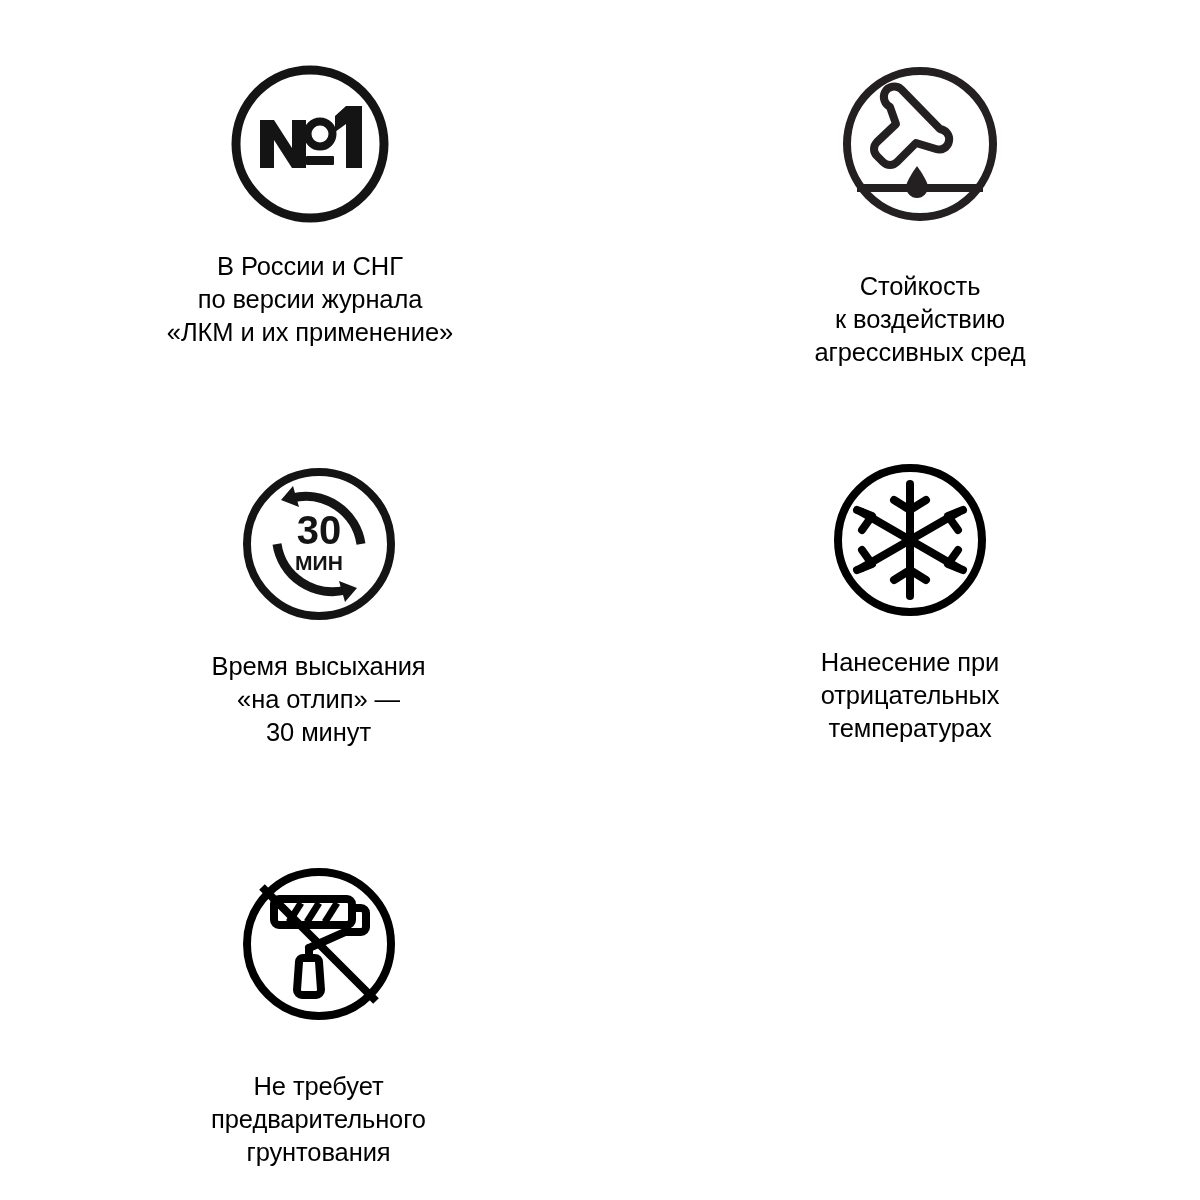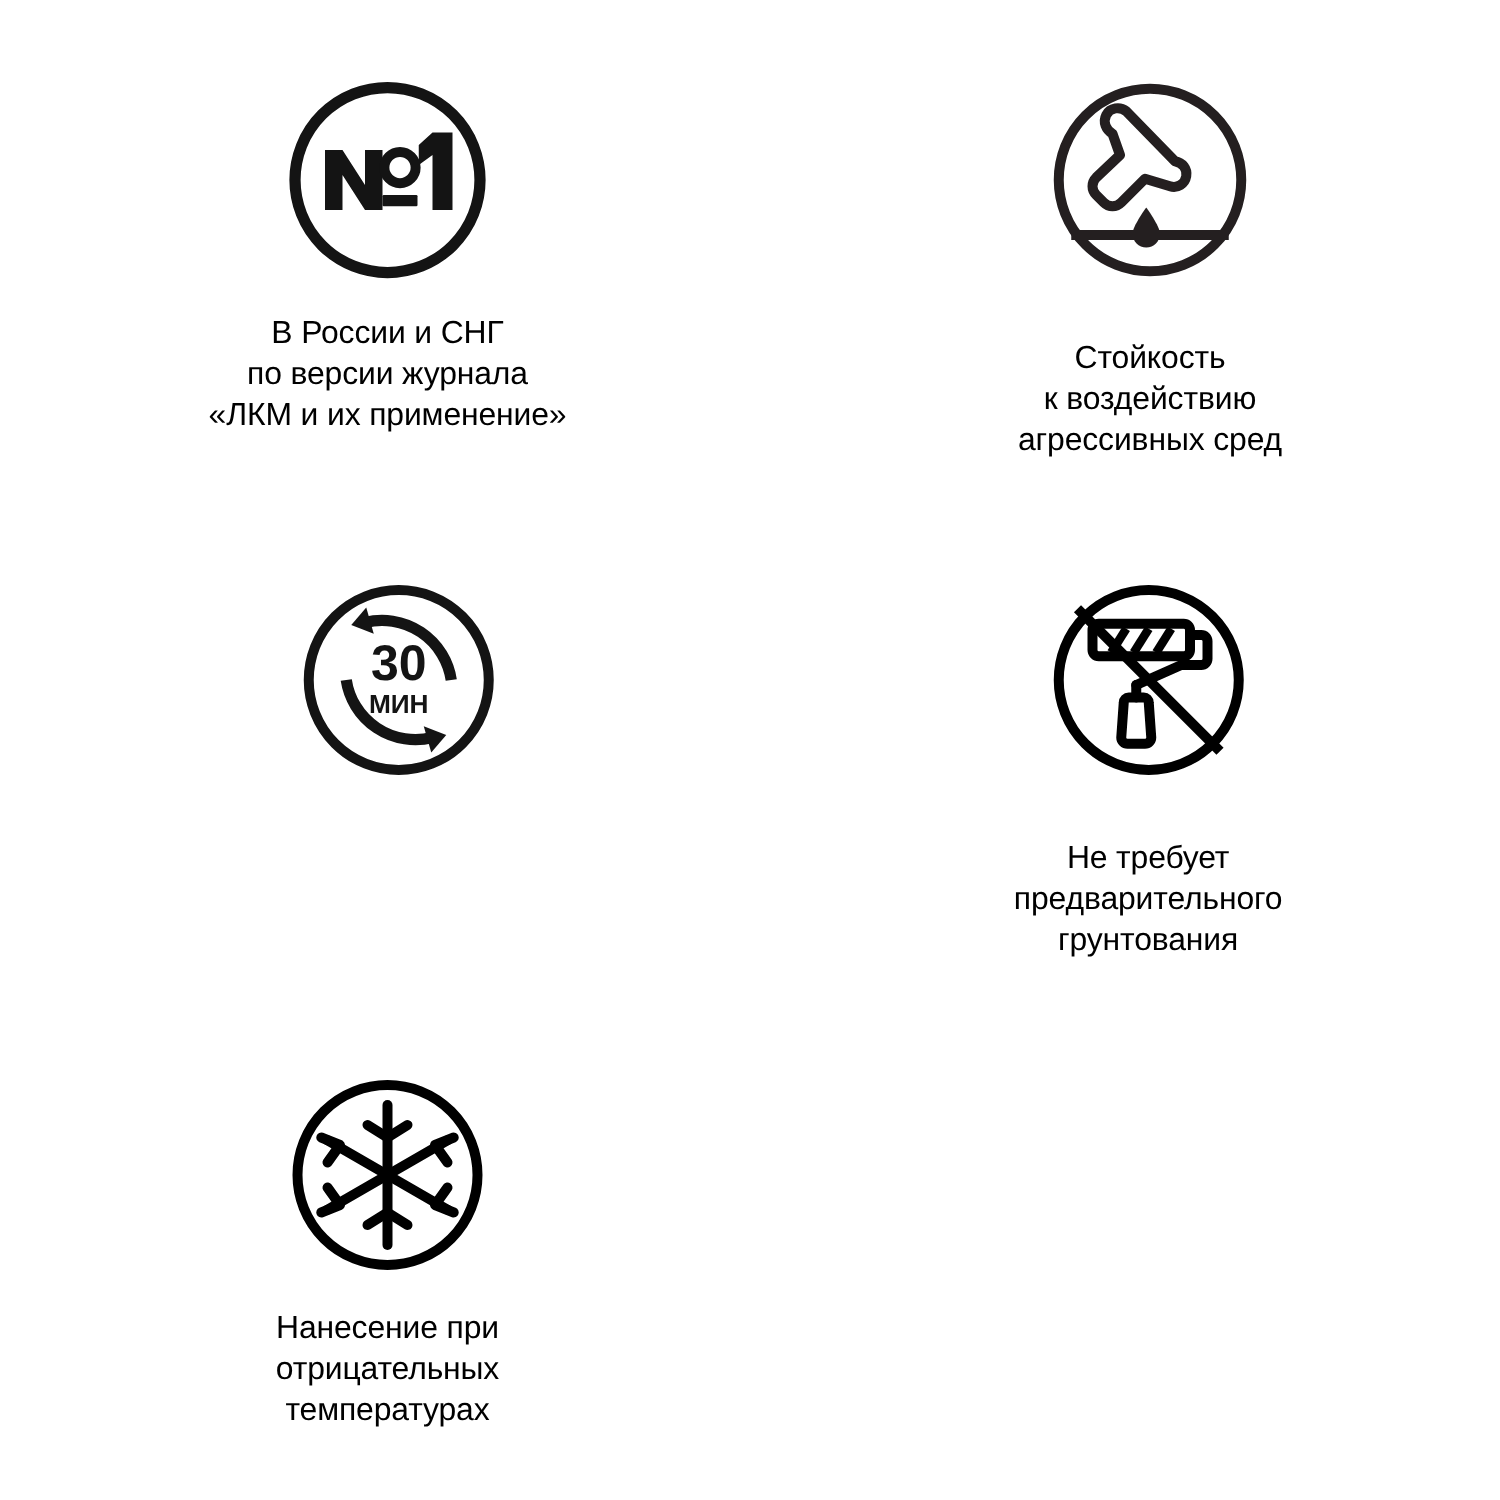--- a/index.html
+++ b/index.html
@@ -127,20 +127,52 @@
         <path d="M55 36 A56 56 0 0 1 124 82" fill="none" stroke="#141414" stroke-width="9" stroke-linecap="butt"></path>
         <path d="M56 24 L44 38 L62 45 Z" fill="#141414"></path>
 
         <path d="M109 128 A56 56 0 0 1 40 82" fill="none" stroke="#141414" stroke-width="9" stroke-linecap="butt"></path>
         <path d="M108 140 L120 126 L102 119 Z" fill="#141414"></path>
 
         <text x="82" y="82" text-anchor="middle" font-family="Liberation Sans, sans-serif" font-size="40" font-weight="bold" fill="#141414">30</text>
         <text x="82" y="108" text-anchor="middle" font-family="Liberation Sans, sans-serif" font-size="21" font-weight="bold" fill="#141414">МИН</text>
       </svg>
     </div>
+    <div class="benefit-caption">Время высыхания
+«на отлип» —
+30 минут</div>
+  </div>
+
+  <div class="benefit-cell col-left row-3">
+    <div class="icon-wrap">
+      <svg viewBox="0 0 164 164" xmlns="http://www.w3.org/2000/svg" aria-hidden="true">
+        <circle cx="82" cy="82" r="72" fill="none" stroke="#000" stroke-width="8"></circle>
+        <g stroke="#000" stroke-width="8" stroke-linecap="round" stroke-linejoin="round" fill="none">
+
+          <line x1="82" y1="26" x2="82" y2="138"></line>
+          <line x1="33.5" y1="54" x2="130.5" y2="110"></line>
+          <line x1="33.5" y1="110" x2="130.5" y2="54"></line>
+
+          <path d="M66 42 L82 52 L98 42"></path>
+
+          <path d="M66 122 L82 112 L98 122"></path>
+
+          <path d="M34 72 L44 58 L29 52"></path>
+
+          <path d="M130 92 L120 106 L135 112"></path>
+
+          <path d="M29 112 L44 106 L34 92"></path>
+
+          <path d="M135 52 L120 58 L130 72"></path>
+        </g>
+      </svg>
+    </div>
+    <div class="benefit-caption">Нанесение при
+отрицательных
+температурах</div>
   </div>
 
   <div class="benefit-cell col-right row-2">
     <div class="icon-wrap">
       <svg viewBox="0 0 164 164" xmlns="http://www.w3.org/2000/svg" aria-hidden="true">
         <circle cx="82" cy="82" r="72" fill="none" stroke="#000" stroke-width="8"></circle>
 
         <rect x="37" y="37" width="78" height="26" rx="5" fill="none" stroke="#000" stroke-width="8"></rect>
 
         <g stroke="#000" stroke-width="7" stroke-linecap="butt">
@@ -155,43 +187,14 @@
         <path d="M66 96 h12 a4 4 0 0 1 4 4 l2 28 a5 5 0 0 1 -5 5 h-14 a5 5 0 0 1 -5 -5 l2 -28 a4 4 0 0 1 4 -4 z" fill="none" stroke="#000" stroke-width="8" stroke-linejoin="round"></path>
 
         <line x1="25" y1="25" x2="139" y2="139" stroke="#000" stroke-width="8"></line>
       </svg>
     </div>
     <div class="benefit-caption">Не требует
 предварительного
 грунтования</div>
   </div>
 
-  <div class="benefit-cell col-left row-3">
-    <div class="icon-wrap">
-      <svg viewBox="0 0 164 164" xmlns="http://www.w3.org/2000/svg" aria-hidden="true">
-        <circle cx="82" cy="82" r="72" fill="none" stroke="#000" stroke-width="8"></circle>
-        <g stroke="#000" stroke-width="8" stroke-linecap="round" stroke-linejoin="round" fill="none">
-
-          <line x1="82" y1="26" x2="82" y2="138"></line>
-          <line x1="33.5" y1="54" x2="130.5" y2="110"></line>
-          <line x1="33.5" y1="110" x2="130.5" y2="54"></line>
-
-          <path d="M66 42 L82 52 L98 42"></path>
-
-          <path d="M66 122 L82 112 L98 122"></path>
-
-          <path d="M34 72 L44 58 L29 52"></path>
-
-          <path d="M130 92 L120 106 L135 112"></path>
-
-          <path d="M29 112 L44 106 L34 92"></path>
-
-          <path d="M135 52 L120 58 L130 72"></path>
-        </g>
-      </svg>
-    </div>
-    <div class="benefit-caption">Нанесение при
-отрицательных
-температурах</div>
-  </div>
-
 
 </div>
 
 </body></html>

